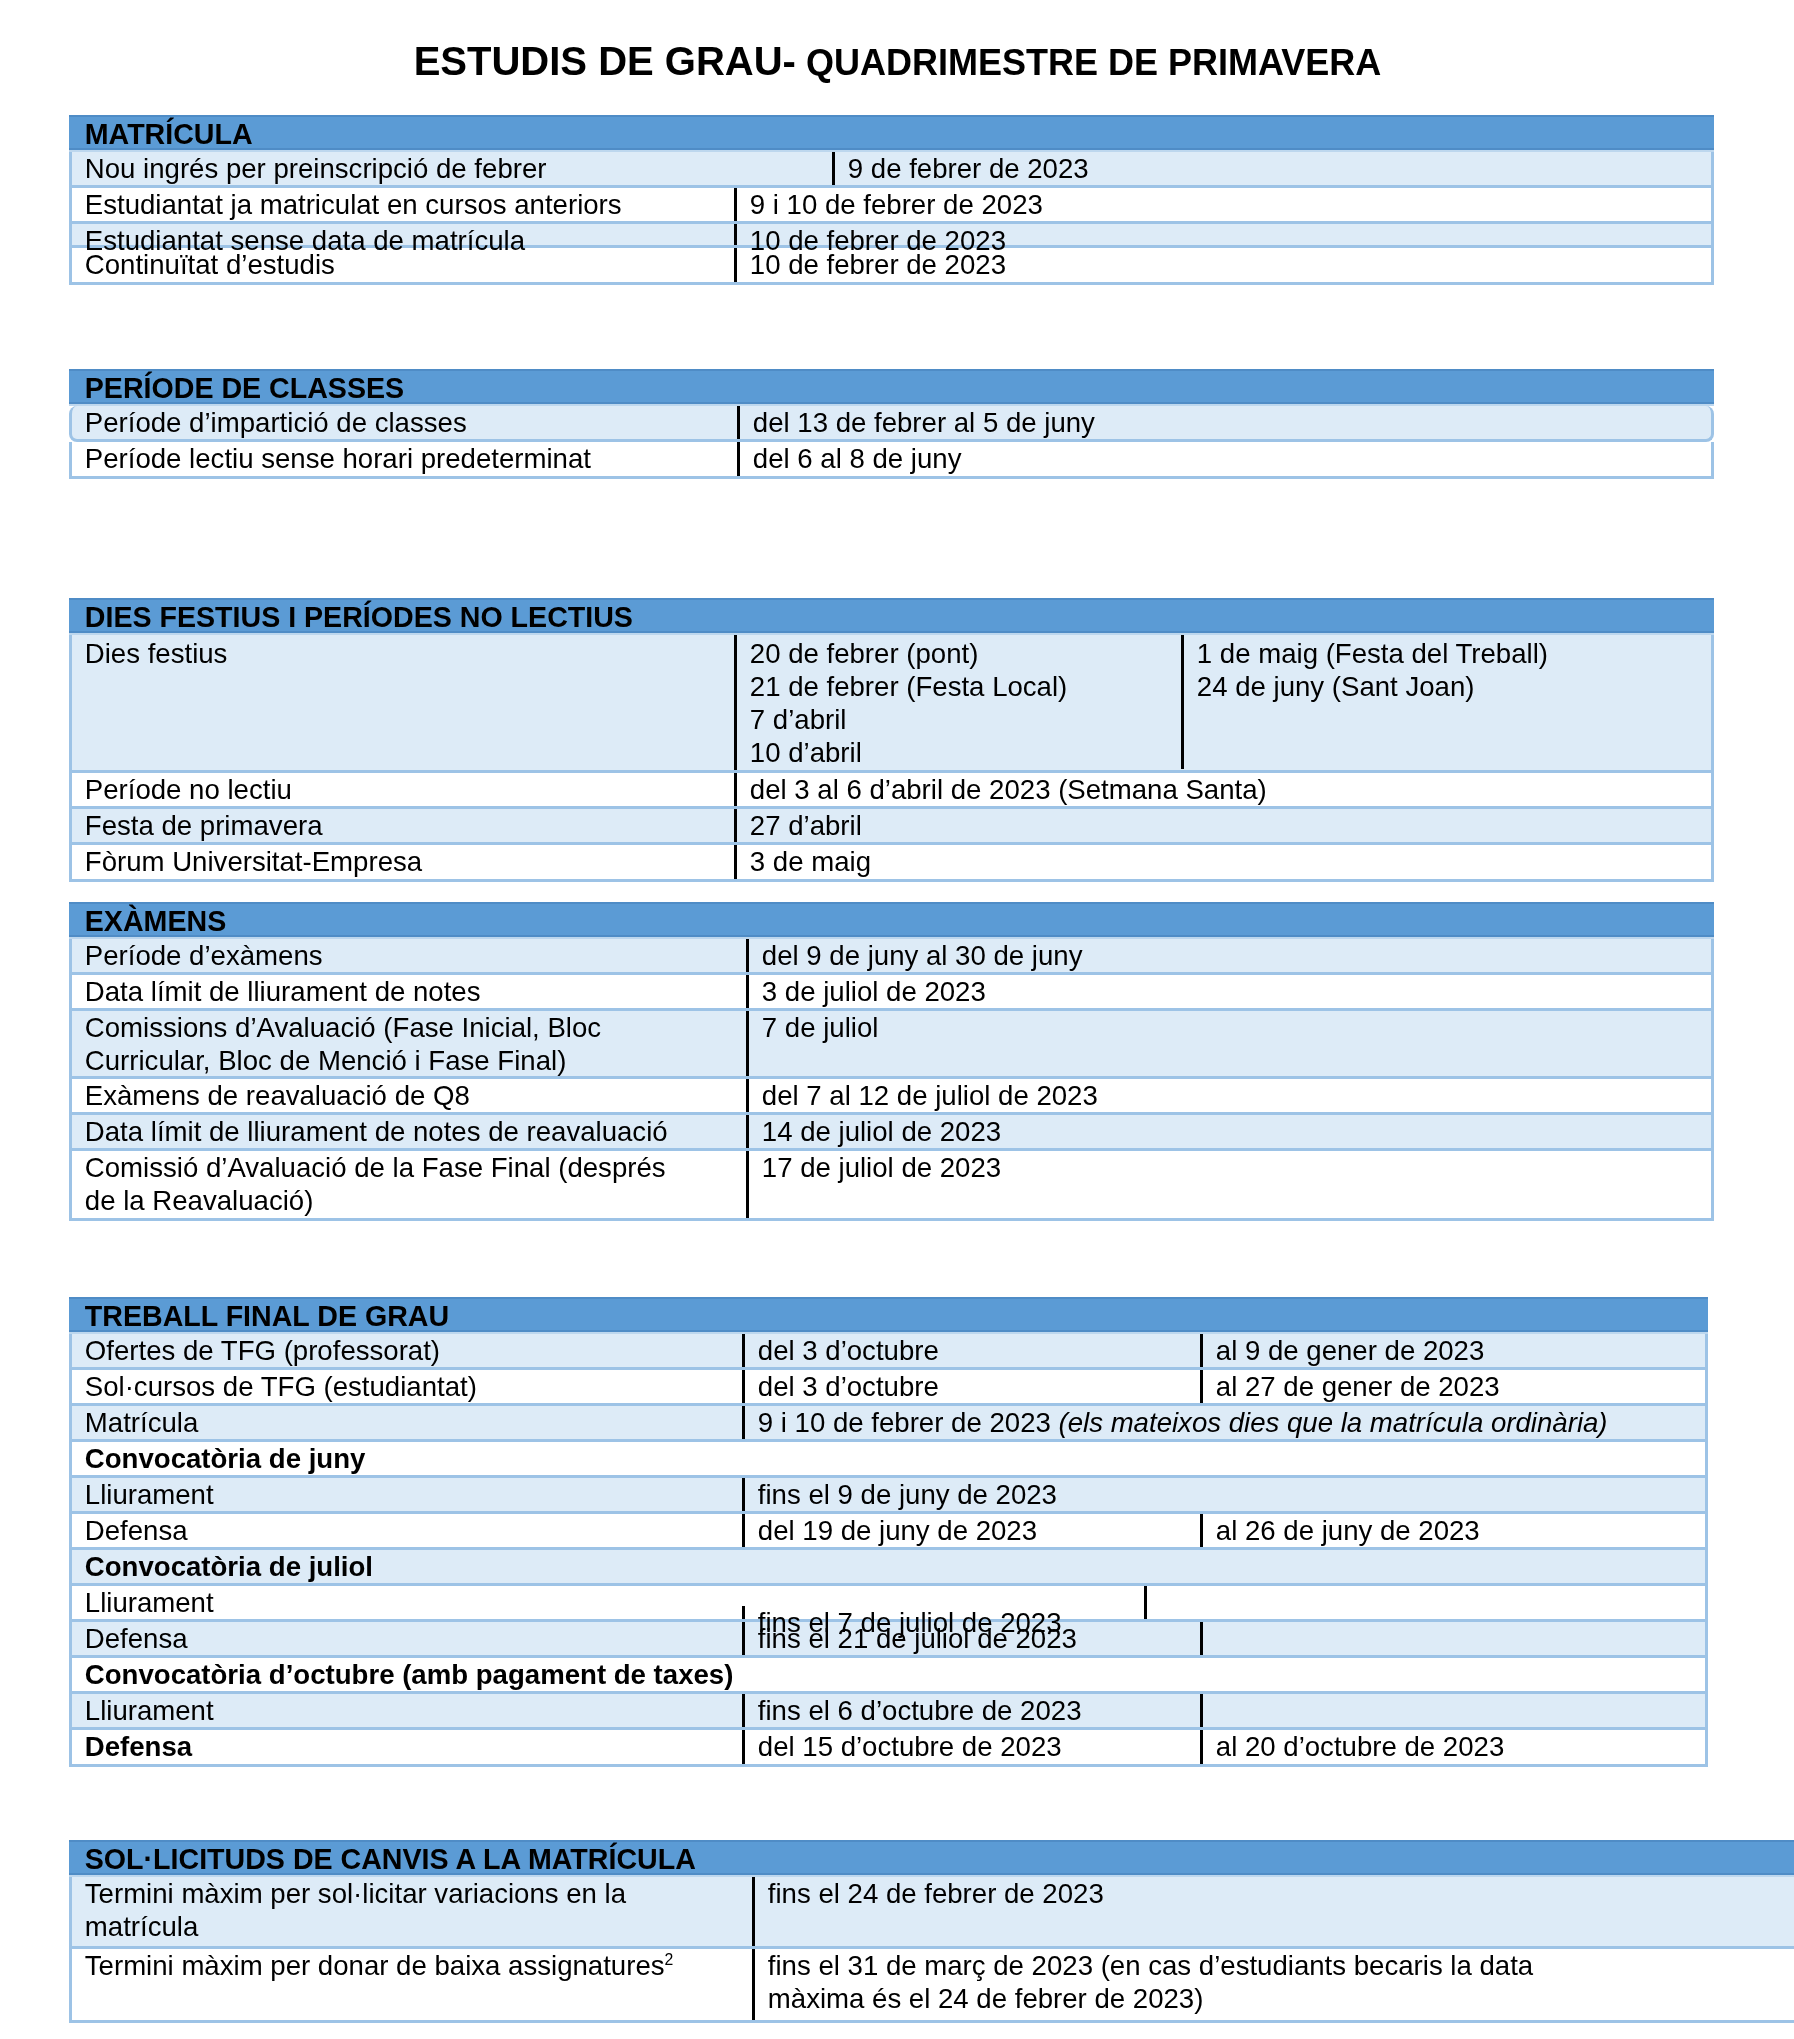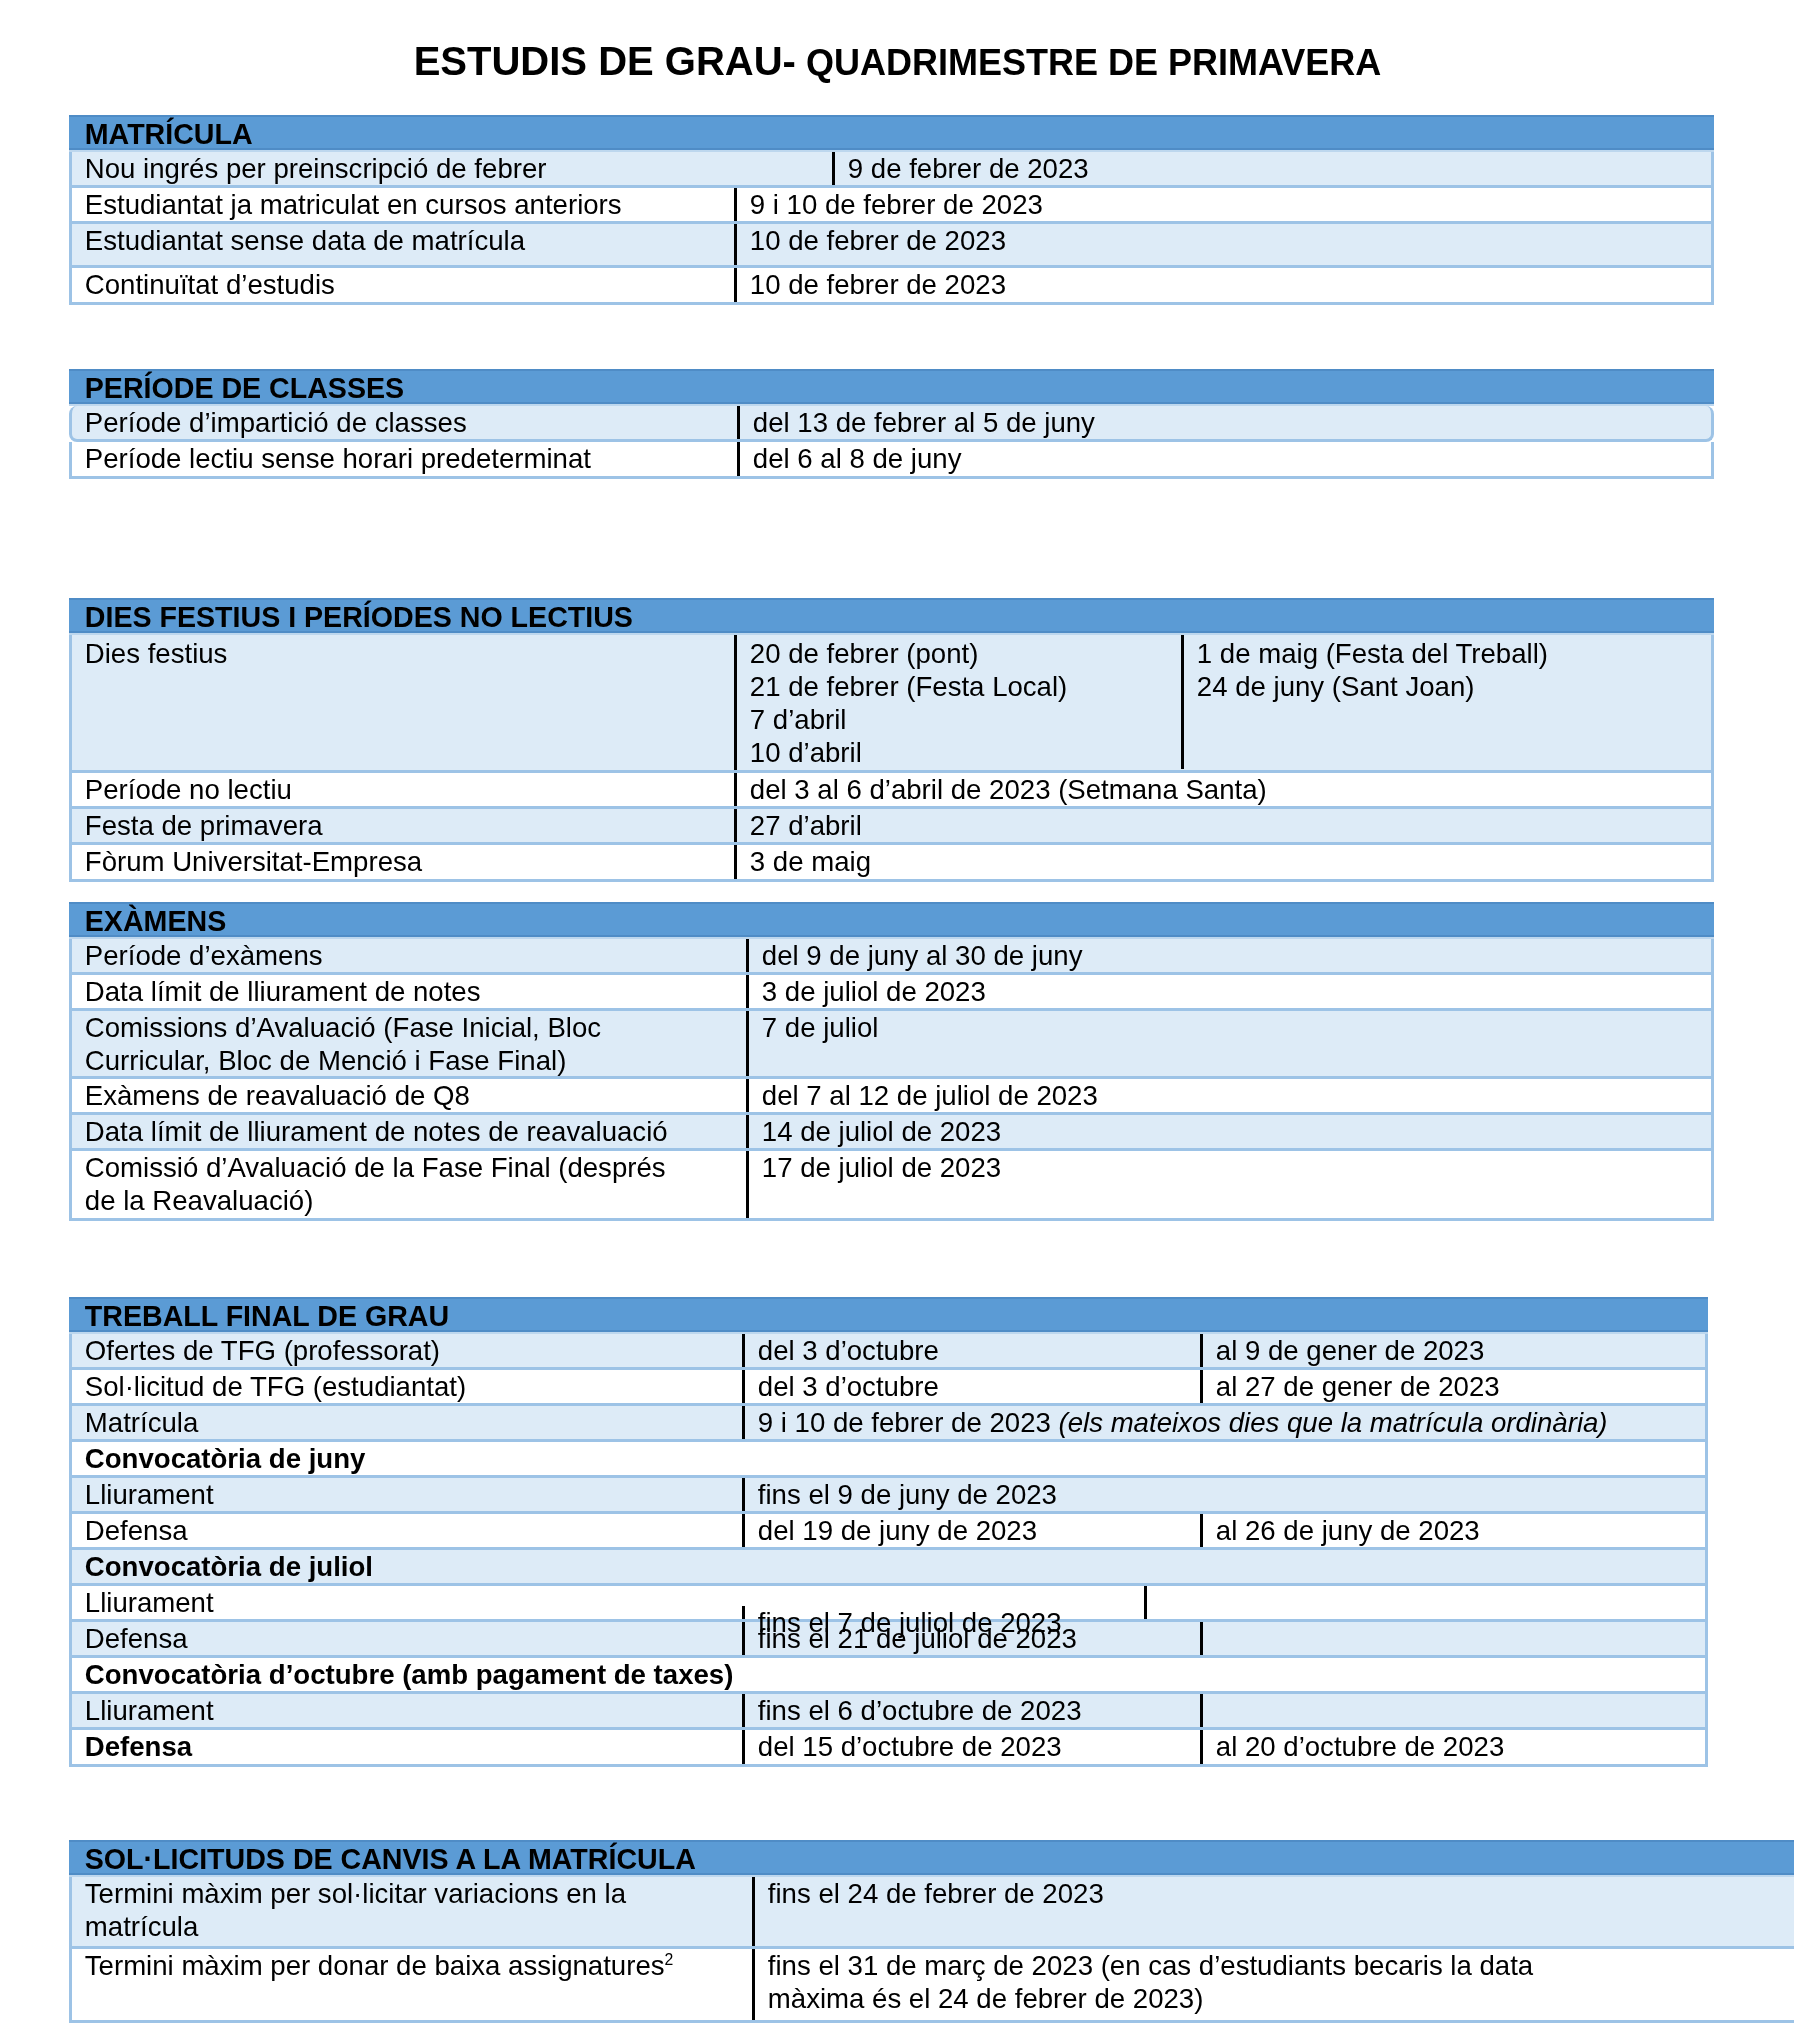--- a/index.html
+++ b/index.html
@@ -34,21 +34,21 @@
 <div class="section" style="top:115px;">
   <div class="sec-head">MATRÍCULA</div>
   <div class="row band" style="height:36px;">
     <div class="cell" style="width:760px;">Nou ingrés per preinscripció de febrer</div>
     <div class="cell sep">9 de febrer de 2023</div>
   </div>
   <div class="row plain" style="height:36px;">
     <div class="cell" style="width:662px;">Estudiantat ja matriculat en cursos anteriors</div>
     <div class="cell sep">9 i 10 de febrer de 2023</div>
   </div>
-  <div class="row band" style="height:44px;">
+  <div class="row band" style="height:24px;">
     <div class="cell" style="width:662px;">Estudiantat sense data de matrícula</div>
     <div class="cell sep">10 de febrer de 2023</div>
   </div>
   <div class="row plain" style="height:37px;">
     <div class="cell" style="width:662px;">Continuïtat d’estudis</div>
     <div class="cell sep">10 de febrer de 2023</div>
   </div>
 </div>
 
 <div class="section" style="top:369px;">
@@ -128,21 +128,21 @@
 
 <div class="section" style="top:1297px; width:1639px;">
   <div class="sec-head">TREBALL FINAL DE GRAU</div>
 
   <div class="row band" style="height:36px;">
     <div class="cell" style="width:670px;">Ofertes de TFG (professorat)</div>
     <div class="cell sep" style="width:458px;">del 3 d’octubre</div>
     <div class="cell sep">al 9 de gener de 2023</div>
   </div>
   <div class="row plain" style="height:36px;">
-    <div class="cell" style="width:670px;">Sol·licitud de TFG (estudiantat)</div>
+    <div class="cell" style="width:670px;">Sol·cursos de TFG (estudiantat)</div>
     <div class="cell sep" style="width:458px;">del 3 d’octubre</div>
     <div class="cell sep">al 27 de gener de 2023</div>
   </div>
   <div class="row band" style="height:36px;">
     <div class="cell" style="width:670px;">Matrícula</div>
     <div class="cell sep"><span>9 i 10 de febrer de 2023 </span><span class="ital">(els mateixos dies que la matrícula ordinària)</span></div>
   </div>
   <div class="row plain" style="height:36px;">
     <div class="cell bold">Convocatòria de juny</div>
   </div>

